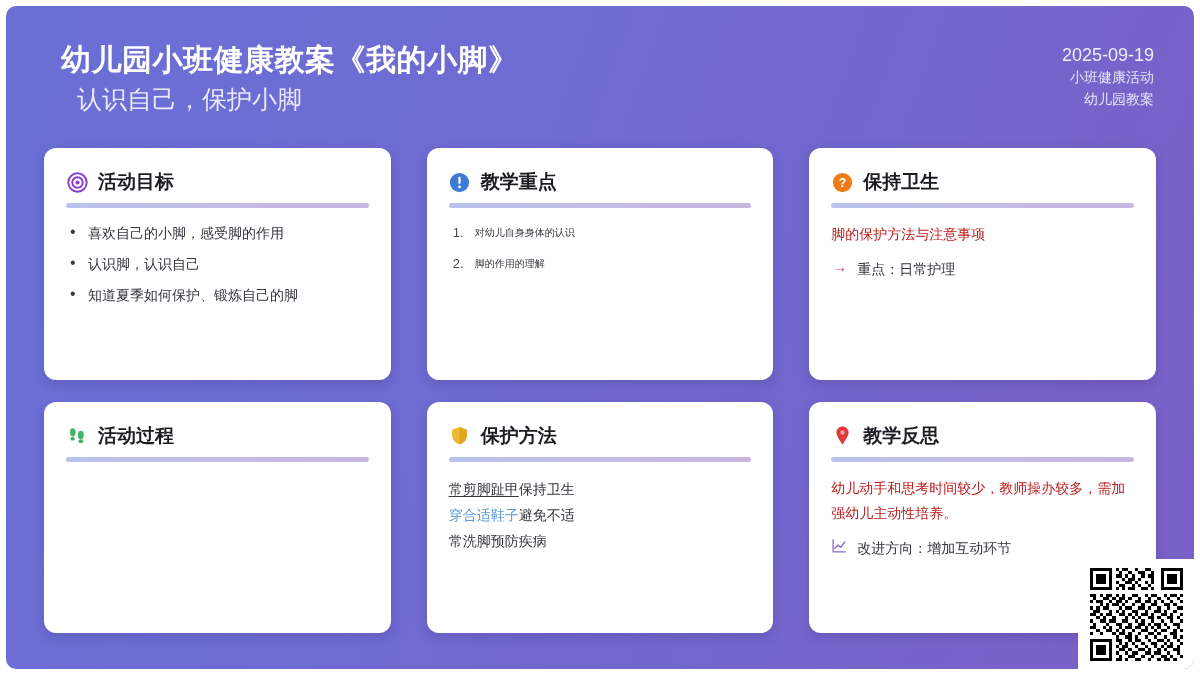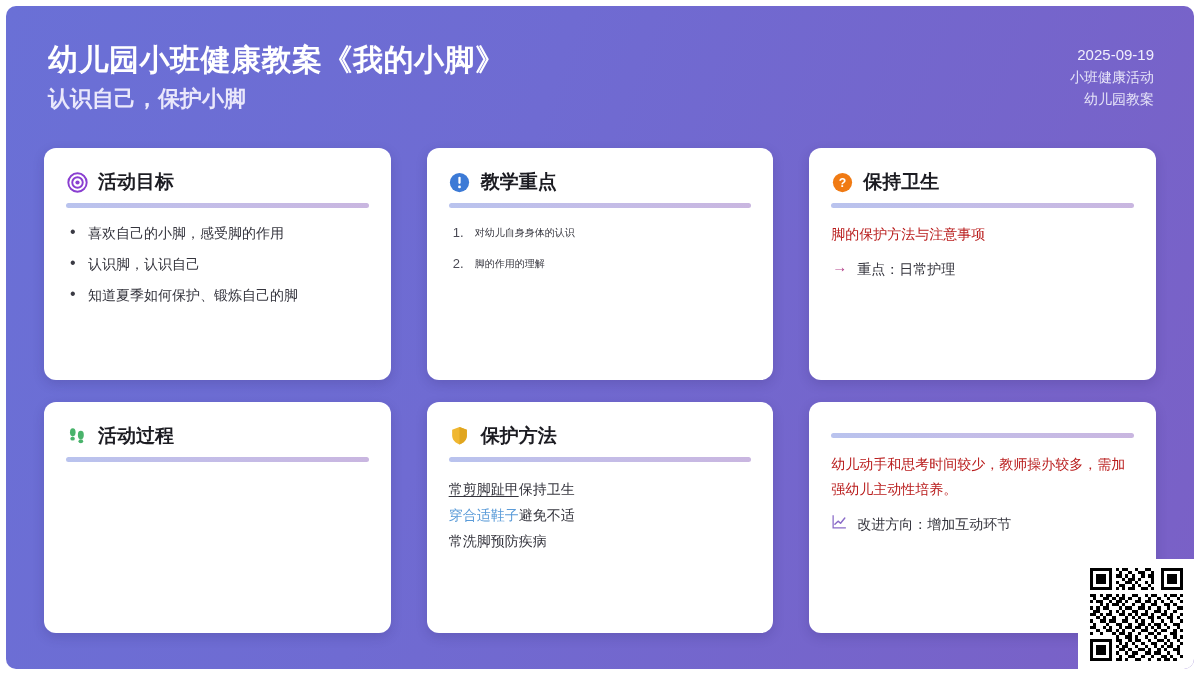--- a/index.html
+++ b/index.html
@@ -28,55 +28,56 @@
     height: 100%;
     border-radius: 10px;
     background: linear-gradient(110deg, #6a70d6 0%, #6f6bd2 40%, #7a60c6 100%);
     overflow: hidden;
   }
 
   
   .header {
     position: absolute;
     top: 0;
-    left: 2px;
+    left: 15px;
     right: 0;
     height: 130px;
     padding: 34px 40px 0 40px;
     box-sizing: border-box;
   }
 
   .header-title {
     color: #ffffff;
     font-size: 30px;
     font-weight: 700;
     line-height: 40px;
     letter-spacing: 0.5px;
     white-space: nowrap;
   }
 
   .header-subtitle {
     margin-top: 6px;
     color: #eae8fb;
-    font-size: 22px;
-    font-weight: 700;
+    font-size: 25px;
+    font-weight: 400;
     line-height: 26px;
     white-space: nowrap;
+    margin-left: 16px;
   }
 
   .header-meta {
     position: absolute;
     top: 38px;
     right: 40px;
     text-align: right;
     color: #e6e4f8;
     font-size: 14px;
     line-height: 22px;
   }
-  .header-meta .meta-date { font-size: 15px; color: #f0eefc; }
+  .header-meta .meta-date { font-size: 18px; color: #f0eefc; }
 
   
   .grid {
     position: absolute;
     top: 142px;
     left: 38px;
     right: 38px;
     bottom: 36px;
     display: grid;
     grid-template-columns: repeat(3, 1fr);
@@ -344,20 +345,29 @@
           <div class="plain-line">
             <span class="link">穿合适鞋子</span><span>避免不适</span>
           </div>
           <div class="plain-line">
             <span>常洗脚预防疾病</span>
           </div>
         </div>
       </div>
 
       <div class="card">
+        <div class="card-head">
+          <span class="card-icon">
+            <svg width="21" height="21" viewBox="0 0 24 24">
+              <path d="M12 1.8 C8.1 1.8 5 4.9 5 8.7 C5 12.2 8.9 17.4 11.3 21.6 C11.6 22.2 12.4 22.2 12.7 21.6 C15.1 17.4 19 12.2 19 8.7 C19 4.9 15.9 1.8 12 1.8 Z" fill="#e03b3b"></path>
+              <circle cx="12" cy="8.6" r="2.5" fill="#f6a1a1"></circle>
+            </svg>
+          </span>
+          <span class="card-title">教学反思</span>
+        </div>
         <div class="card-rule"></div>
         <div class="card-body">
           <div class="para">幼儿动手和思考时间较少，教师操办较多，需加强幼儿主动性培养。</div>
           <div class="note">
             <span class="note-icon">
               <svg width="17" height="17" viewBox="0 0 24 24">
                 <path d="M3 3 V21 H21" fill="none" stroke="#8a6bc8" stroke-width="1.8"></path>
                 <path d="M5.5 16 L10 11.5 L13.5 14.5 L19.5 7" fill="none" stroke="#8a6bc8" stroke-width="2" stroke-linejoin="round" stroke-linecap="round"></path>
               </svg>
             </span>

